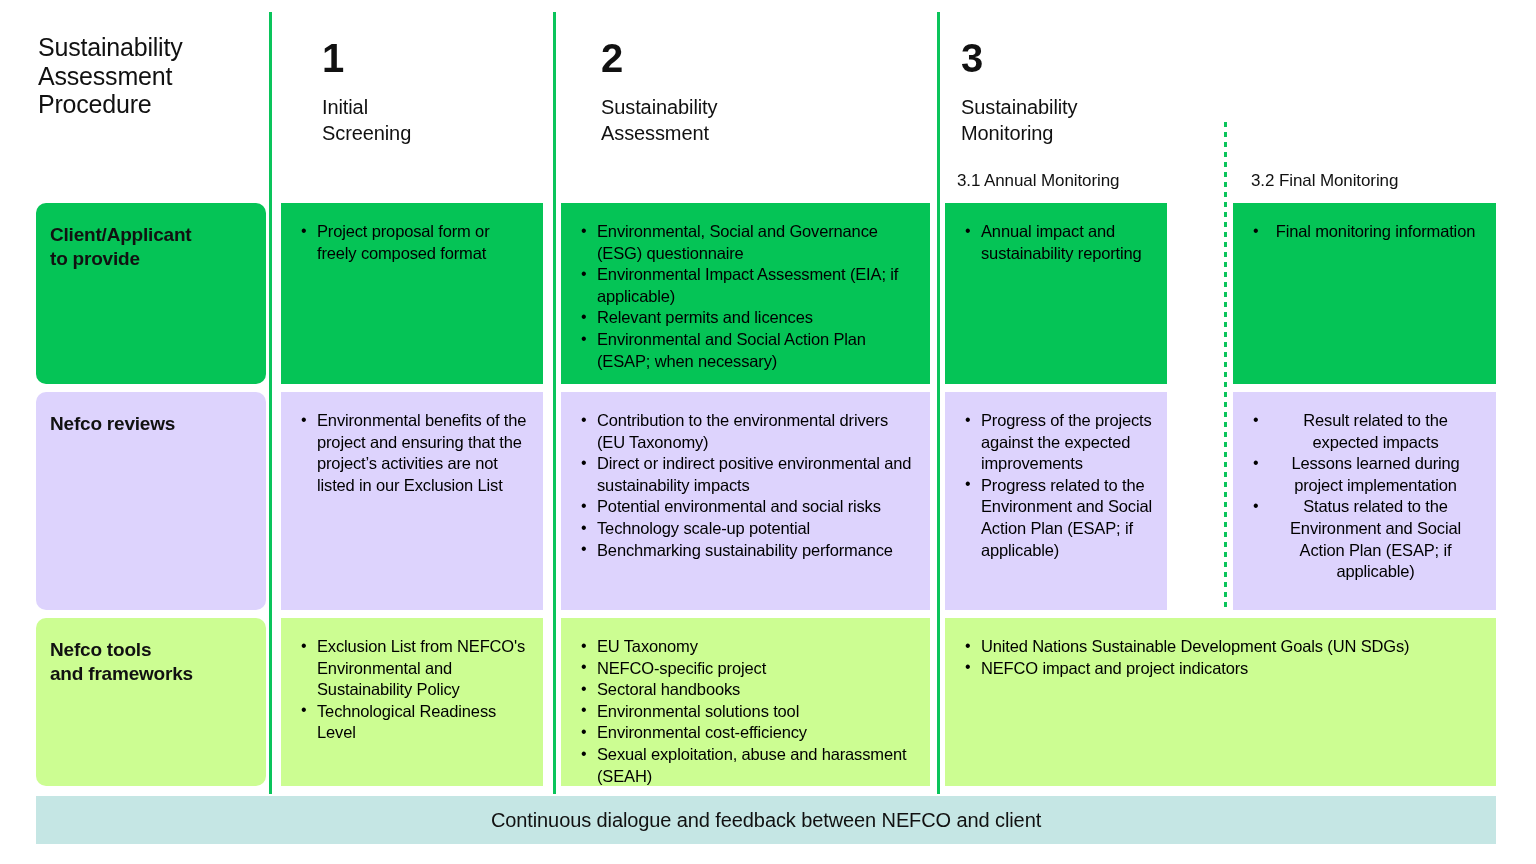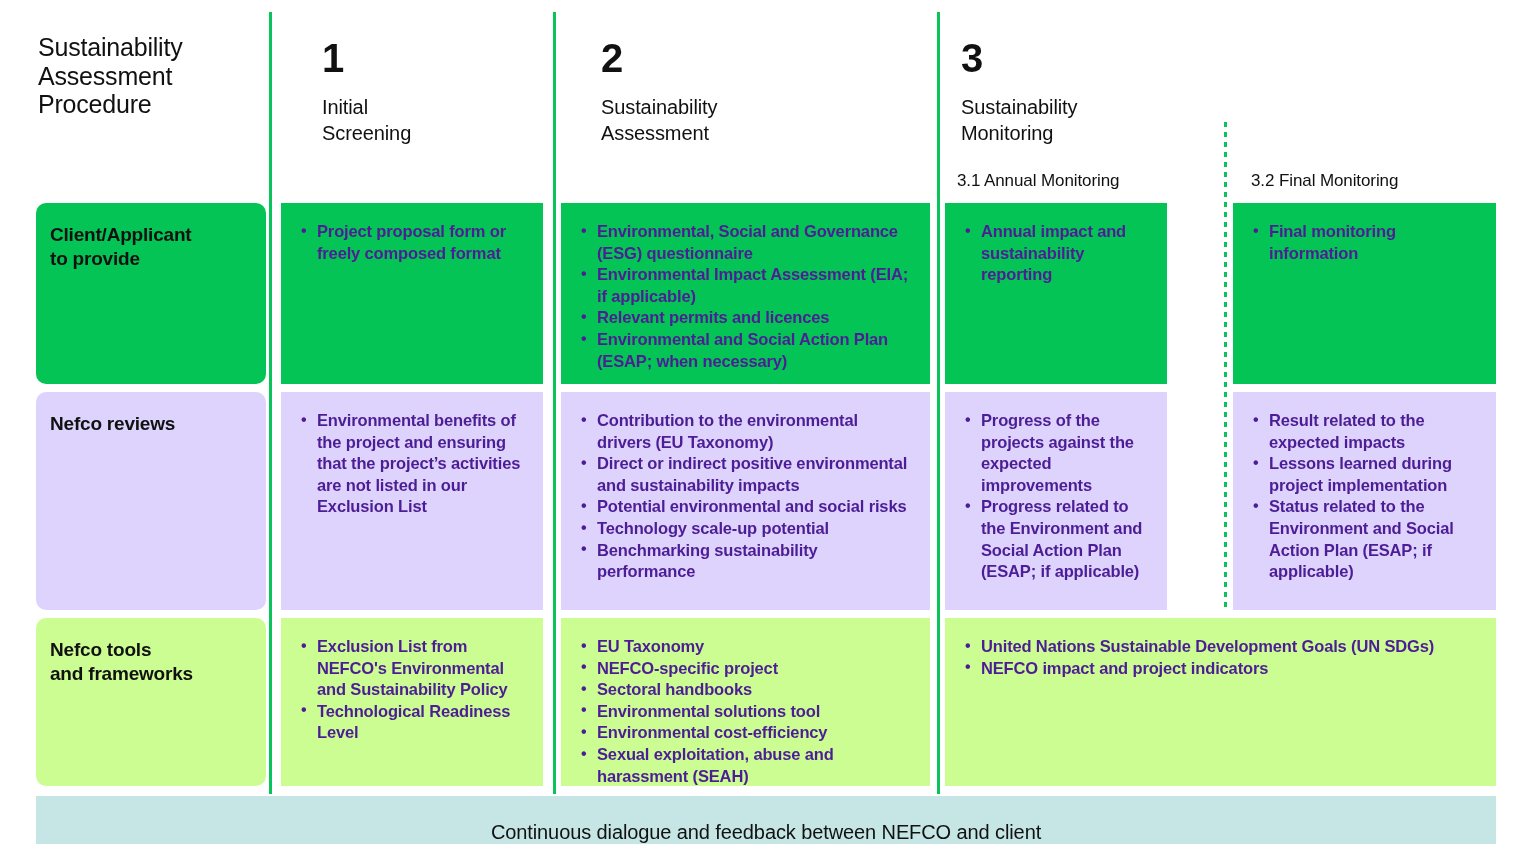--- a/index.html
+++ b/index.html
@@ -43,21 +43,21 @@
   }
 
   
   .cell { position: absolute; }
 
   
   .c-label { left: 36px;   width: 230px; border-radius: 10px; }
   .c-1     { left: 281px;  width: 262px; }
   .c-2     { left: 561px;  width: 369px; }
   .c-31    { left: 945px;  width: 222px; }
-  .c-32    { left: 1233px; width: 263px; }
+  .c-32    { left: 1233px; width: 263px; text-align: center; }
   .c-3full { left: 945px;  width: 551px; }
 
   
   .r-green  { top: 203px; height: 181px; }
   .r-purple { top: 392px; height: 218px; }
   .r-lime   { top: 618px; height: 168px; }
 
   .bg-green  { background: #05c456; }
   .bg-purple { background: #ddd3fd; }
   .bg-lime   { background: #ccfd92; }
@@ -121,45 +121,44 @@
 
   ul.bullets {
     list-style: none;
     padding: 18px 14px 0 20px;
     margin: 0;
   }
   ul.bullets li {
     position: relative;
     font-size: 16.5px;
     line-height: 1.31;
-    color: #4c1d95;
+    color: #000000;
     padding-left: 16px;
     margin-bottom: 0px;
     letter-spacing: -0.15px;
-    font-weight: bold;
   }
   ul.bullets li::before {
     content: "\2022";
     position: absolute;
     left: 0;
     top: -0.5px;
     font-size: 16px;
     line-height: 1.31;
   }
 
   
   #footer-bar {
     position: absolute;
     left: 36px;
     top: 796px;
     width: 1460px;
     height: 48px;
     background: #c5e6e4;
     display: flex;
-    align-items: flex-end;
+    align-items: center;
     justify-content: center;
   }
   #footer-text {
     font-size: 20px;
     font-weight: 400;
     color: #111111;
     letter-spacing: -0.1px;
   }
 </style>
 </head>

